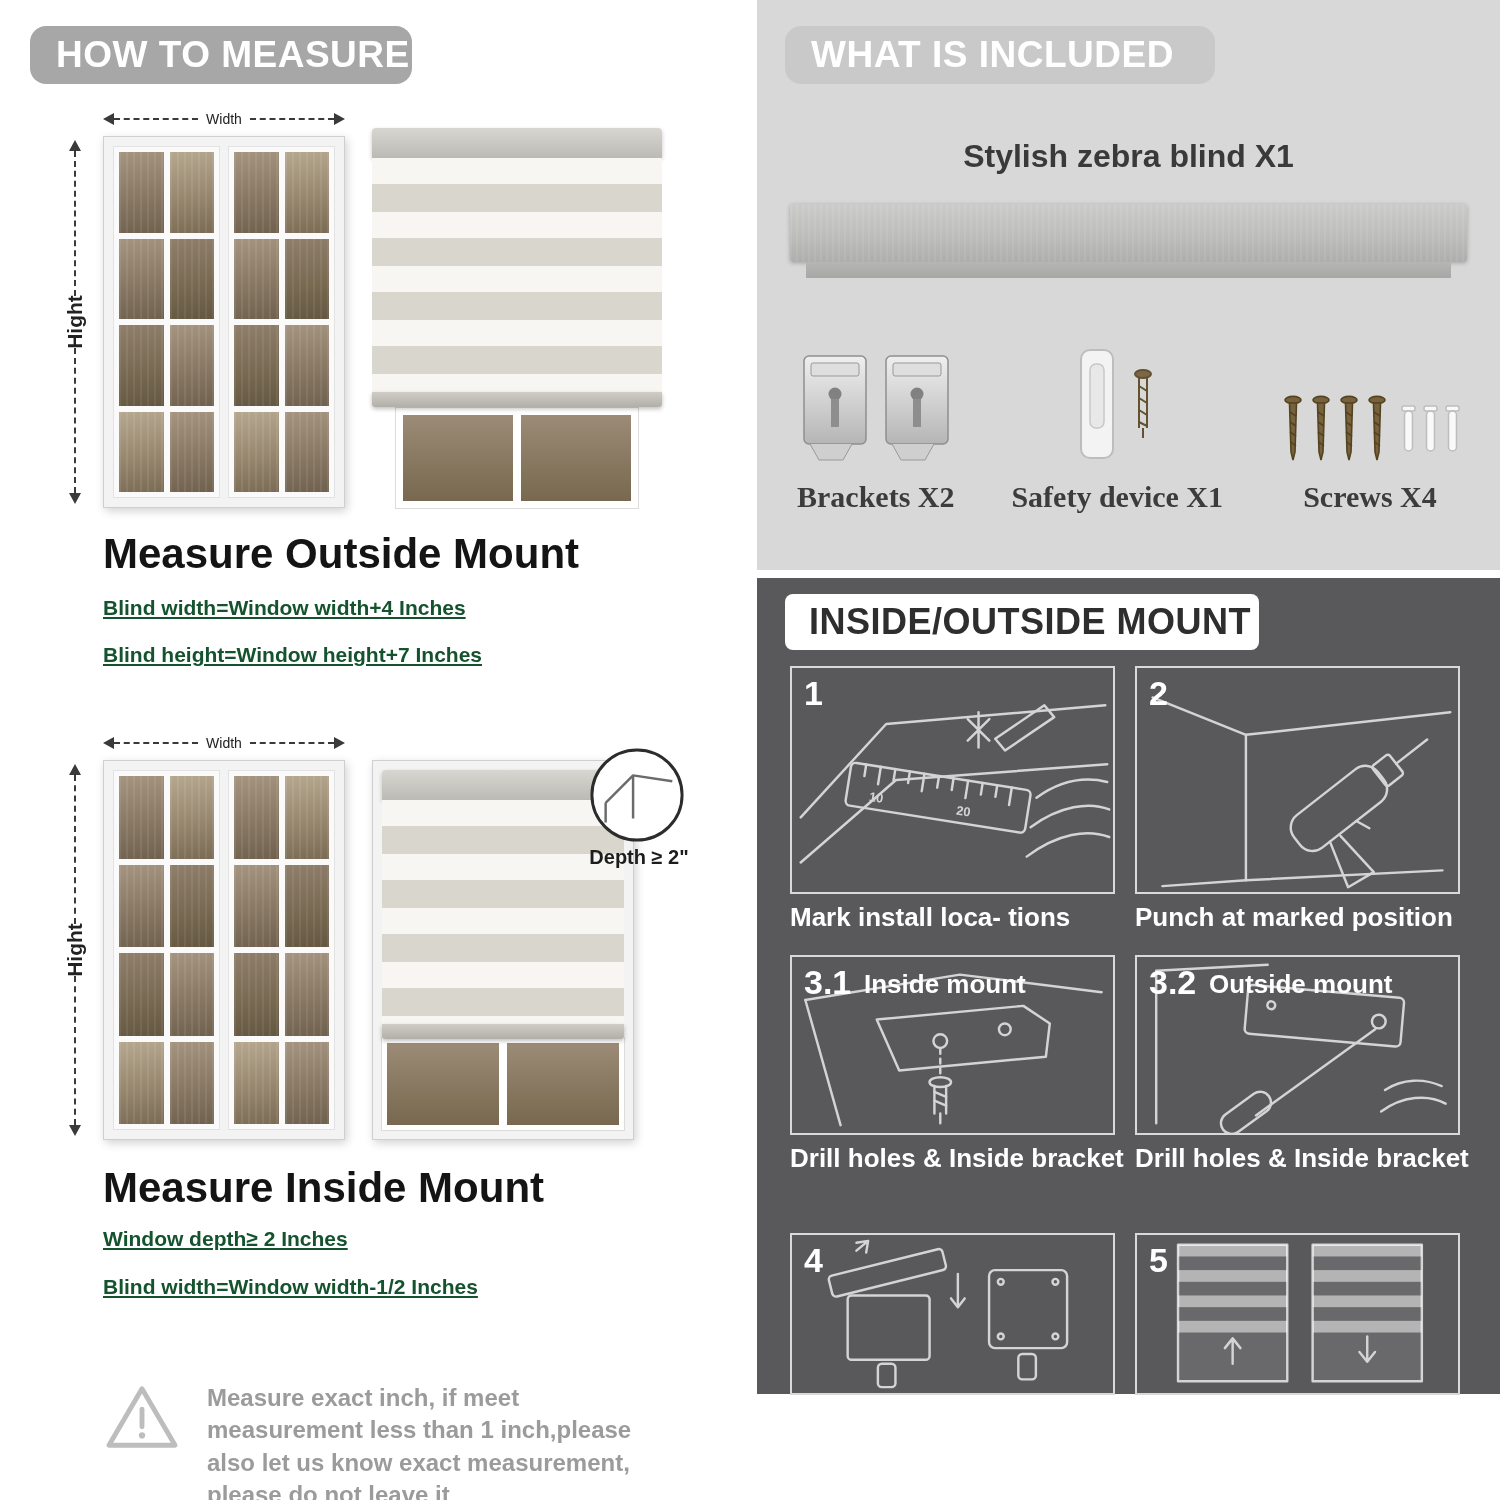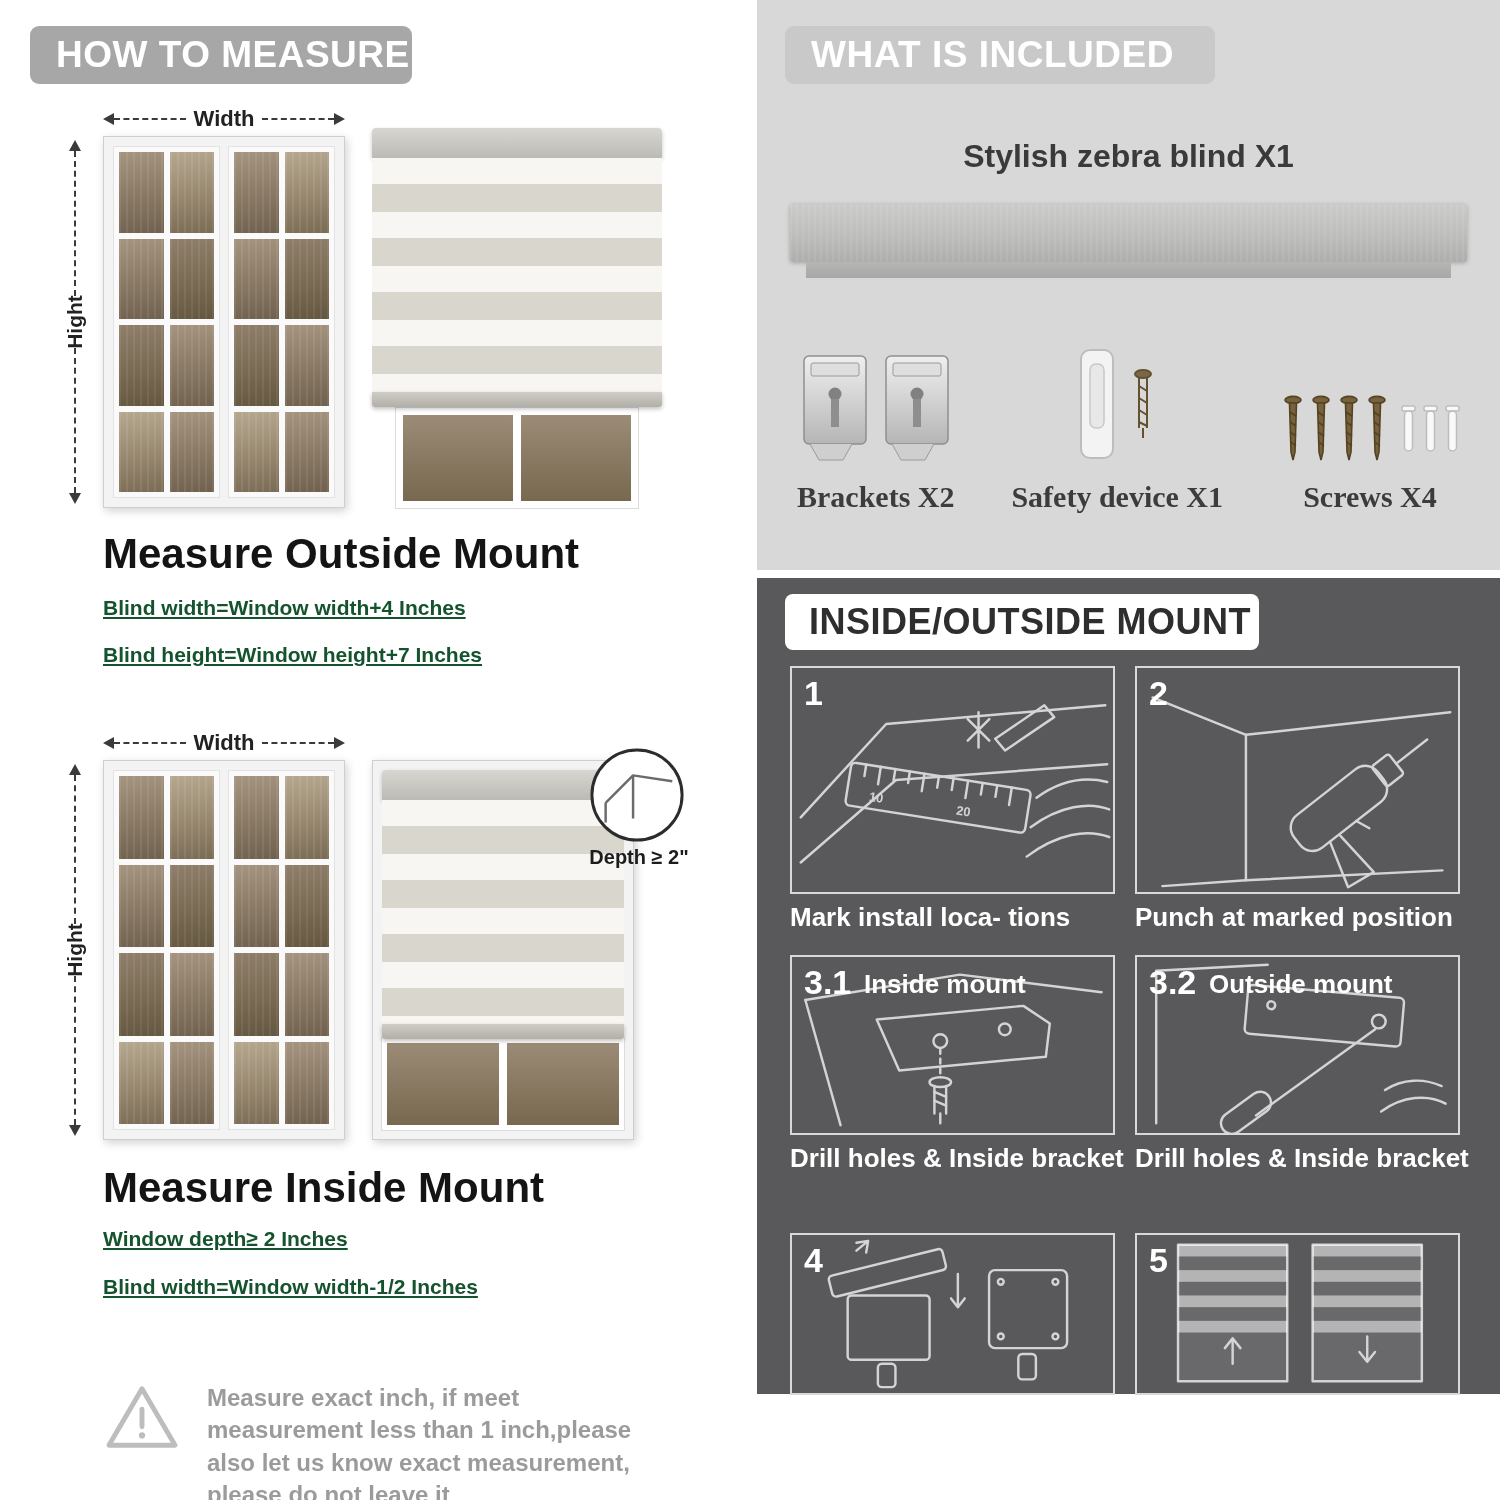--- a/index.html
+++ b/index.html
@@ -1,28 +1,28 @@
 <!DOCTYPE html>
 <html><head>
 <meta charset="utf-8">
 <style>
   * { margin:0; padding:0; box-sizing:border-box; }
   body { width:1500px; height:1500px; font-family:"Liberation Sans", sans-serif; background:#fff; }
   .page { position:relative; width:1500px; height:1500px; background:#fff; overflow:hidden; }
 
   
-  .pill { position:absolute; display:flex; align-items:center; border-radius:9px; font-weight:bold; letter-spacing:.5px; }
+  .pill { position:absolute; display:flex; align-items:center; border-radius:16px; font-weight:bold; letter-spacing:.5px; }
   .pill-htm { left:30px; top:26px; width:382px; height:58px; background:#a7a7a7; color:#fff; font-size:37px; padding-left:26px; }
   .pill-wii { left:28px; top:26px; width:430px; height:58px; background:#c9c9c9; color:#fff; font-size:37px; padding-left:26px; }
   .pill-iom { left:28px; top:16px; width:474px; height:56px; background:#ffffff; color:#2e2e2e; font-size:36px; padding-left:24px; border-radius:8px; }
 
   
   .harrow { position:absolute; display:flex; align-items:center; color:#222; }
   .harrow .dash { flex:1; height:0; border-top:2px dashed #3a3a3a; }
-  .harrow .lbl { font-size:22px; font-weight:bold; padding:0 8px; white-space:nowrap; }
+  .harrow .lbl { font-size:14px; font-weight:normal; padding:0 8px; white-space:nowrap; }
   .ah { width:0; height:0; border:6px solid transparent; }
   .ah.left  { border-right:11px solid #3a3a3a; border-left:none; }
   .ah.right { border-left:11px solid #3a3a3a; border-right:none; }
   .varrow { position:absolute; display:flex; flex-direction:column; align-items:center; color:#222; }
   .varrow .vdash { width:0; flex:1; border-left:2px dashed #3a3a3a; }
   .varrow .lbl { transform:rotate(-90deg); font-size:21px; font-weight:bold; margin:14px 0; white-space:nowrap; }
   .vah { width:0; height:0; border:6px solid transparent; }
   .vah.up   { border-bottom:11px solid #3a3a3a; border-top:none; }
   .vah.down { border-top:11px solid #3a3a3a; border-bottom:none; }
 

